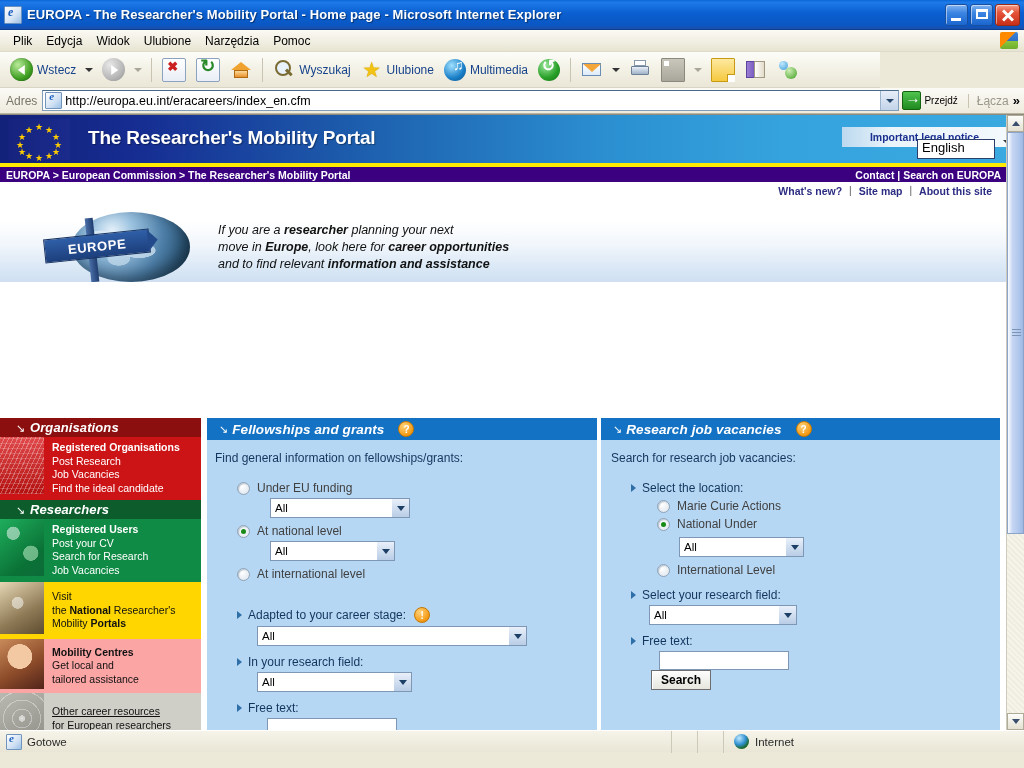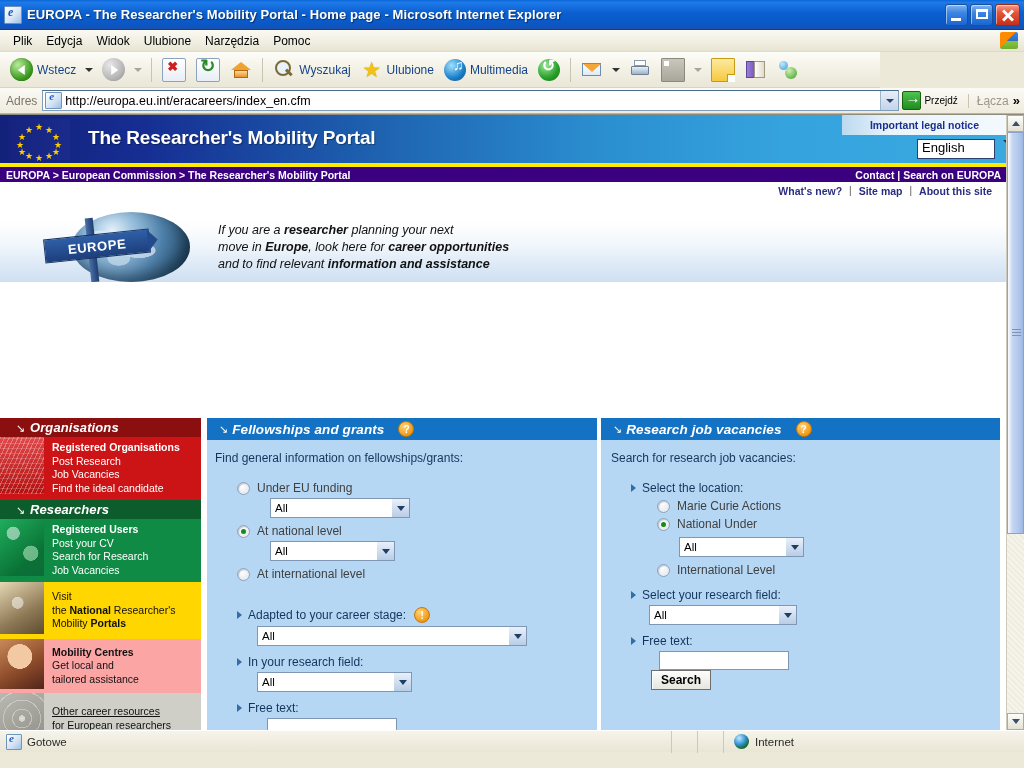--- a/index.html
+++ b/index.html
@@ -140,21 +140,21 @@
   .eu-flag{
     position:absolute;left:8px;top:4px;width:62px;height:41px;
     background:linear-gradient(to right,#16237e,#1a2b8c);
   }
   .eu-flag .st{position:absolute;color:#ffcc00;font-size:9px;line-height:9px;}
   .eu-title{
     position:absolute;left:88px;top:12px;color:#fff;font-size:19px;font-weight:bold;
     letter-spacing:-.2px;text-shadow:1px 1px 1px rgba(0,0,0,.35);
   }
   .legal-strip{
-    position:absolute;right:0;top:0;width:165px;height:20px;
+    position:absolute;right:0;top:12px;width:165px;height:20px;
     background:linear-gradient(to right,#bcd9ef,#eaf4fb 30%,#f3f9fd);
     display:flex;align-items:center;justify-content:center;
   }
   .legal-strip span{font-size:10.5px;font-weight:bold;color:#1a2f8f;}
   .lang-sel{
     position:absolute;right:12px;top:24px;width:78px;height:20px;background:#fff;
     border:1px solid #2c3e6b;display:flex;align-items:flex-start;box-sizing:border-box;gap:34px;
   }
   .lang-sel .txt{font-size:13px;color:#000;padding-left:4px;flex:1;}
   .yellow-rule{height:4px;background:#ffeb00;}

